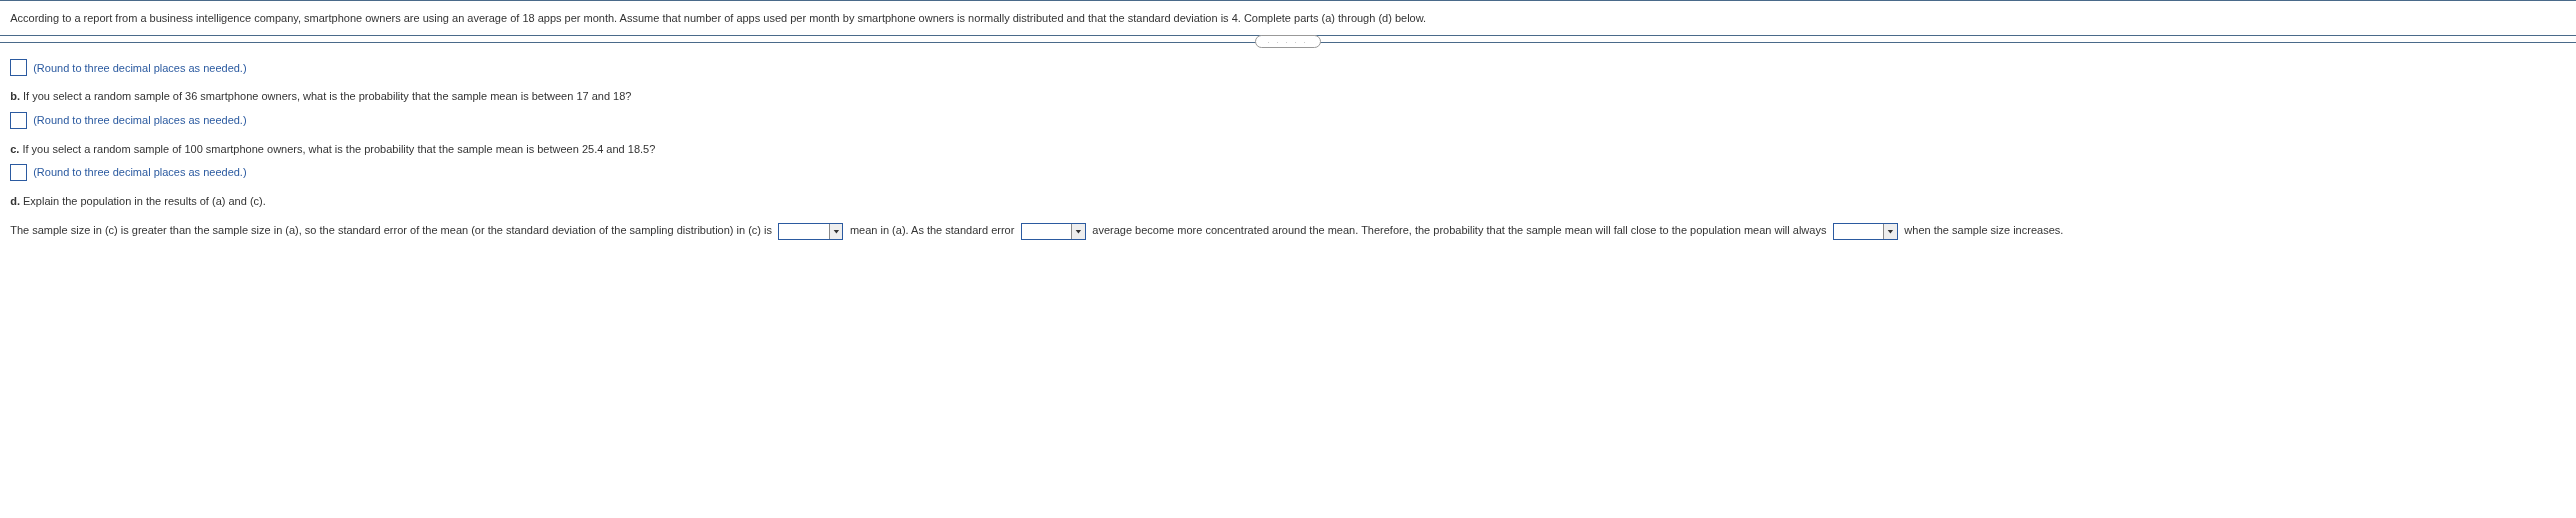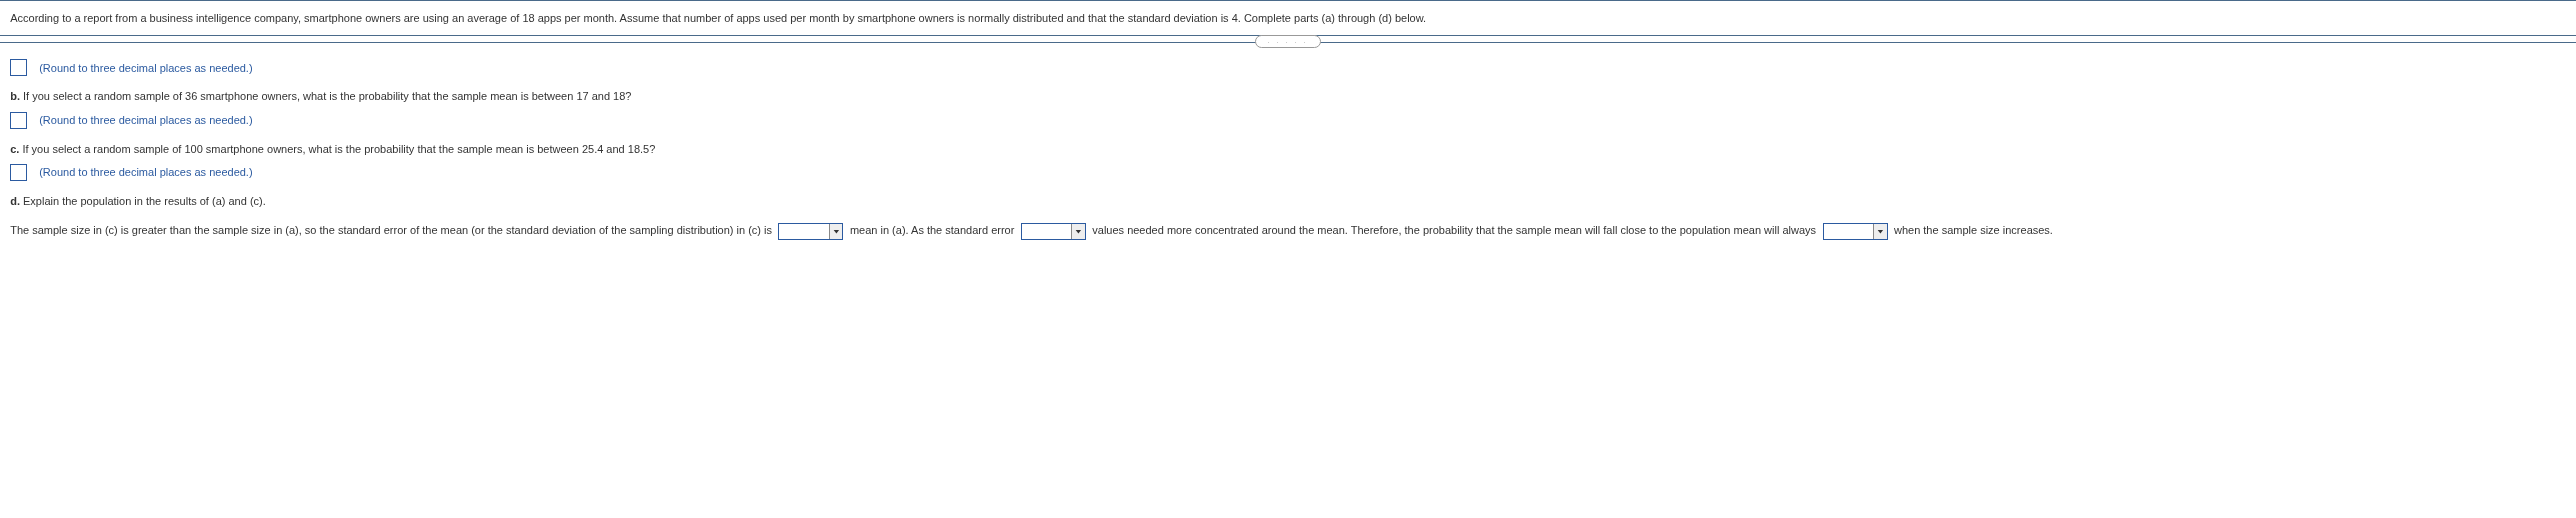--- a/index.html
+++ b/index.html
@@ -49,21 +49,21 @@
     }
     .question-line {
       margin: 12px 0 6.8px 0;
     }
     .question-label {
       font-weight: bold;
     }
     .answer-row {
       display: flex;
       align-items: center;
-      gap: 12px;
+      gap: 6px;
       margin: 5.1px 0 8.5px 0;
     }
     .input-box {
       width: 17px;
       height: 17px;
       border: 1.3px solid #2b5aa0;
       background: #fff;
     }
     .hint-text {
       color: #2b5aa0;
@@ -149,21 +149,21 @@
       </span>
     </span>
     <span> mean in (a). As the standard error </span>
     <span class="inline-select">
       <span class="caret">
         <svg viewBox="0 0 10 10">
             <polygon points="1,3 9,3 5,8" fill="#333"></polygon>
           </svg>
       </span>
     </span>
-    <span> values needed more concentrated around the mean. Therefore, the probability that the sample mean will fall close to the population mean will always </span>
+    <span> average become more concentrated around the mean. Therefore, the probability that the sample mean will fall close to the population mean will always </span>
     <span class="inline-select">
       <span class="caret">
         <svg viewBox="0 0 10 10">
             <polygon points="1,3 9,3 5,8" fill="#333"></polygon>
           </svg>
       </span>
     </span>
     <span> when the sample size increases.</span>
   </div>
 

